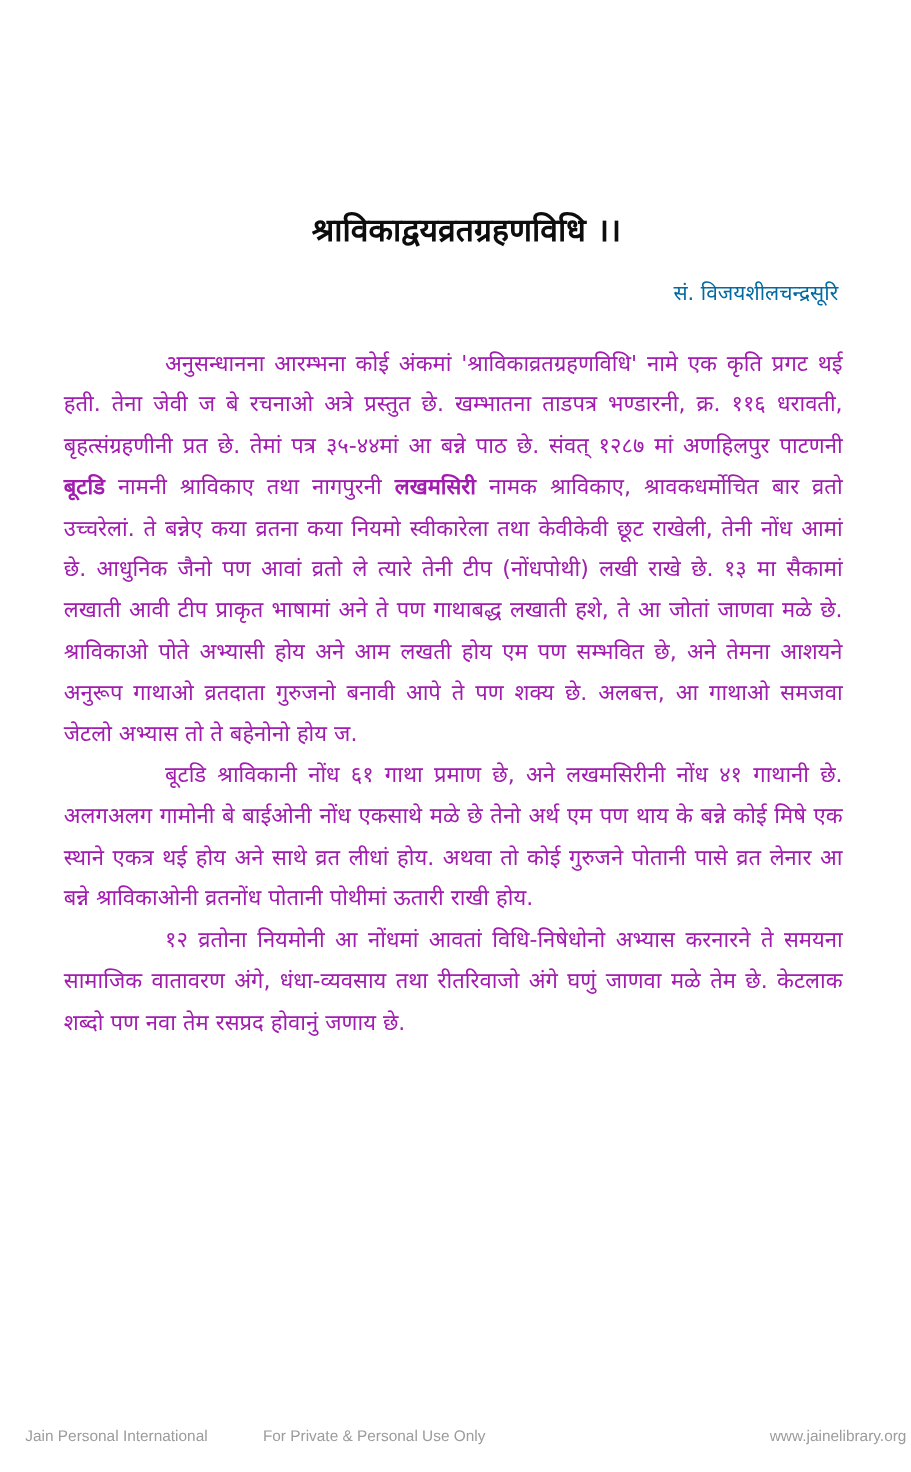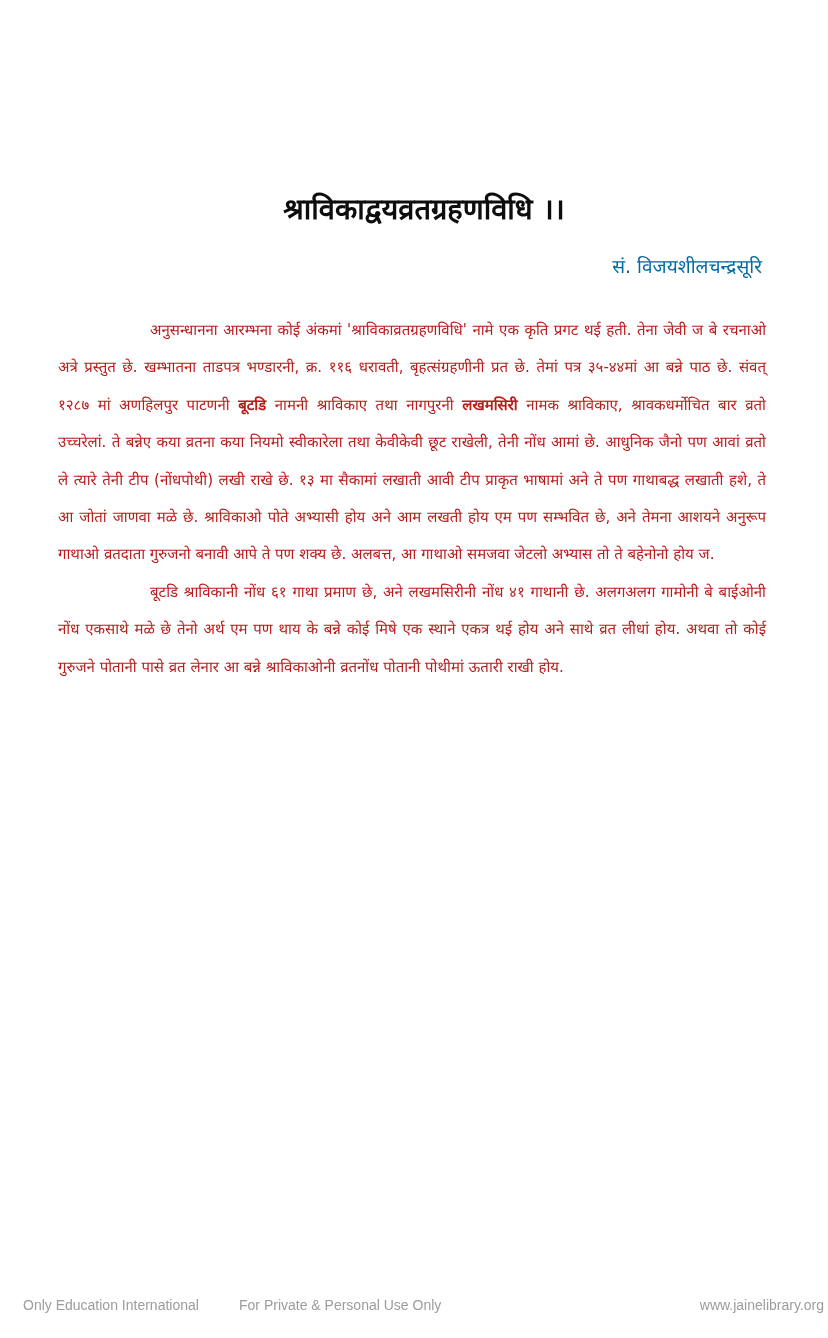--- a/index.html
+++ b/index.html
@@ -39,24 +39,24 @@
       top: 253px;
       right: 66px;
       font-size: 19px;
       color: #0369a1;
     }
     .body-text {
       position: absolute;
       top: 312px;
       left: 58px;
       width: 708px;
-      font-size: 15px;
+      font-size: 20px;
       line-height: 37.4px;
       text-align: justify;
-      color: #b91c1c;
+      color: #a21caf;
     }
     .body-text p {
       margin: 0;
       text-indent: 92px;
     }
     .body-text b {
       font-weight: bold;
     }
     .footer {
       position: absolute;
@@ -86,21 +86,24 @@
 
   <div class="author">सं. विजयशीलचन्द्रसूरि</div>
 
   <div class="body-text">
     <p>
       <span>अनुसन्धानना आरम्भना कोई अंकमां 'श्राविकाव्रतग्रहणविधि' नामे एक कृति प्रगट थई हती. तेना जेवी ज बे रचनाओ अत्रे प्रस्तुत छे. खम्भातना ताडपत्र भण्डारनी, क्र. ११६ धरावती, बृहत्संग्रहणीनी प्रत छे. तेमां पत्र ३५-४४मां आ बन्ने पाठ छे. संवत् १२८७ मां अणहिलपुर पाटणनी </span><b>बूटडि</b><span> नामनी श्राविकाए तथा नागपुरनी </span><b>लखमसिरी</b><span> नामक श्राविकाए, श्रावकधर्मोचित बार व्रतो उच्चरेलां. ते बन्नेए कया व्रतना कया नियमो स्वीकारेला तथा केवीकेवी छूट राखेली, तेनी नोंध आमां छे. आधुनिक जैनो पण आवां व्रतो ले त्यारे तेनी टीप (नोंधपोथी) लखी राखे छे. १३ मा सैकामां लखाती आवी टीप प्राकृत भाषामां अने ते पण गाथाबद्ध लखाती हशे, ते आ जोतां जाणवा मळे छे. श्राविकाओ पोते अभ्यासी होय अने आम लखती होय एम पण सम्भवित छे, अने तेमना आशयने अनुरूप गाथाओ व्रतदाता गुरुजनो बनावी आपे ते पण शक्य छे. अलबत्त, आ गाथाओ समजवा जेटलो अभ्यास तो ते बहेनोनो होय ज.</span>
     </p>
     <p>
       <span>बूटडि श्राविकानी नोंध ६१ गाथा प्रमाण छे, अने लखमसिरीनी नोंध ४१ गाथानी छे. अलगअलग गामोनी बे बाईओनी नोंध एकसाथे मळे छे तेनो अर्थ एम पण थाय के बन्ने कोई मिषे एक स्थाने एकत्र थई होय अने साथे व्रत लीधां होय. अथवा तो कोई गुरुजने पोतानी पासे व्रत लेनार आ बन्ने श्राविकाओनी व्रतनोंध पोतानी पोथीमां ऊतारी राखी होय.</span>
     </p>
+    <p>
+      <span>१२ व्रतोना नियमोनी आ नोंधमां आवतां विधि-निषेधोनो अभ्यास करनारने ते समयना सामाजिक वातावरण अंगे, धंधा-व्यवसाय तथा रीतरिवाजो अंगे घणुं जाणवा मळे तेम छे. केटलाक शब्दो पण नवा तेम रसप्रद होवानुं जणाय छे.</span>
+    </p>
   </div>
 
   <div class="footer">
-    <span class="f-left">Only Education International</span>
+    <span class="f-left">Jain Personal International</span>
     <span class="f-center">For Private &amp; Personal Use Only</span>
     <span class="f-right">www.jainelibrary.org</span>
   </div>
 
 </div>
 
 </body></html>

